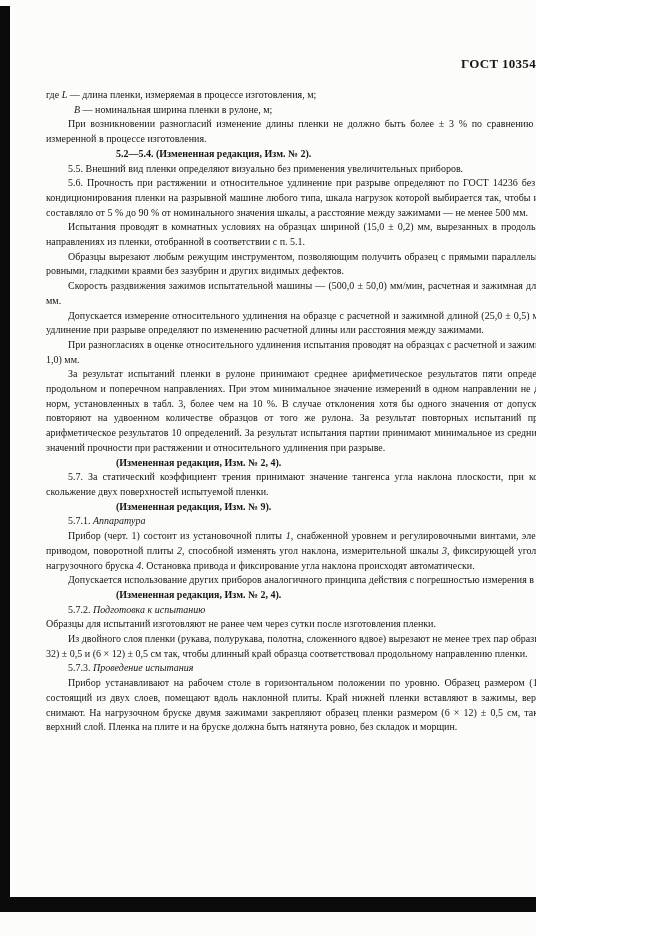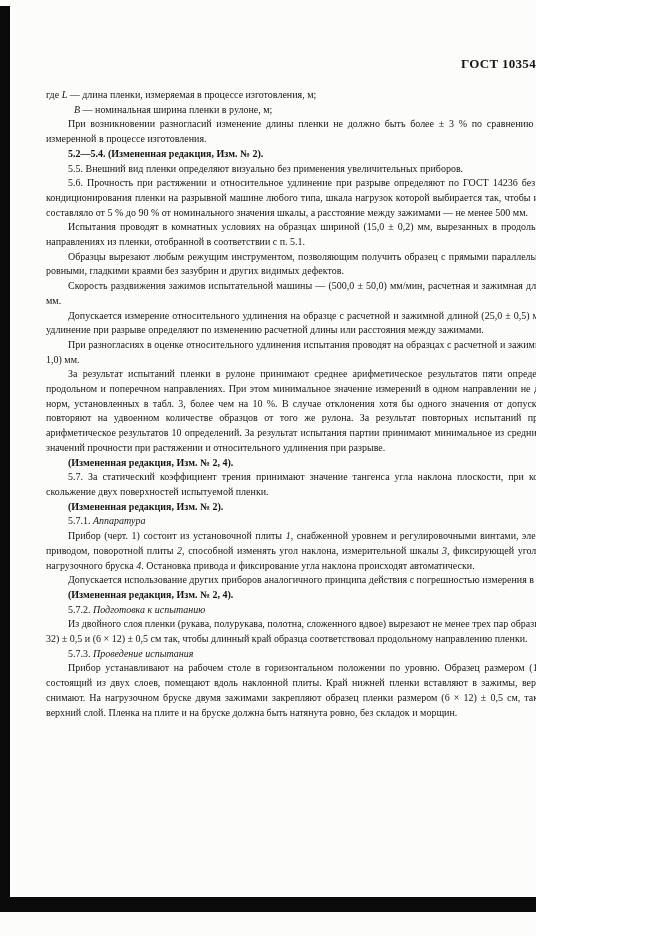--- a/index.html
+++ b/index.html
@@ -41,21 +41,21 @@
   }
   p.para {
     margin: 0;
     font-size: 10px;
     line-height: 14.7px;
     text-align: justify;
   }
   .ind0 { text-indent: 0; }
   .ind1 { text-indent: 22px; }
   .ind2 { text-indent: 28px; }
-  .b { font-weight: bold; }
+  .b { font-weight: bold; margin-left: 48px; }
   .i { font-style: italic; }
 </style>
 </head>
 <body>
 
 <div class="page">
   <div class="edge-left"></div>
   <div class="edge-bottom"></div>
 
   <div class="doc-header">ГОСТ 10354—82 С. 9</div>
@@ -68,23 +68,24 @@
       <p class="para ind1"><span>5.5. Внешний вид пленки определяют визуально без применения увеличительных приборов.</span></p>
       <p class="para ind1"><span>5.6. Прочность при растяжении и относительное удлинение при разрыве определяют по ГОСТ 14236 без предварительного кондиционирования пленки на разрывной машине любого типа, шкала нагрузок которой выбирается так, чтобы измеряемое усилие составляло от 5 % до 90 % от номинального значения шкалы, а расстояние между зажимами — не менее 500 мм.</span></p>
       <p class="para ind1"><span>Испытания проводят в комнатных условиях на образцах шириной (15,0 ± 0,2) мм, вырезанных в продольном и поперечном направлениях из пленки, отобранной в соответствии с п. 5.1.</span></p>
       <p class="para ind1"><span>Образцы вырезают любым режущим инструментом, позволяющим получить образец с прямыми параллельными сторонами и ровными, гладкими краями без зазубрин и других видимых дефектов.</span></p>
       <p class="para ind1"><span>Скорость раздвижения зажимов испытательной машины — (500,0 ± 50,0) мм/мин, расчетная и зажимная длина — (50,0 ± 1,0) мм.</span></p>
       <p class="para ind1"><span>Допускается измерение относительного удлинения на образце с расчетной и зажимной длиной (25,0 ± 0,5) мм. Относительное удлинение при разрыве определяют по изменению расчетной длины или расстояния между зажимами.</span></p>
       <p class="para ind1"><span>При разногласиях в оценке относительного удлинения испытания проводят на образцах с расчетной и зажимной длиной (50,0 ± 1,0) мм.</span></p>
       <p class="para ind1"><span>За результат испытаний пленки в рулоне принимают среднее арифметическое результатов пяти определений отдельно в продольном и поперечном направлениях. При этом минимальное значение измерений в одном направлении не должно быть ниже норм, установленных в табл. 3, более чем на 10 %. В случае отклонения хотя бы одного значения от допускаемого испытания повторяют на удвоенном количестве образцов от того же рулона. За результат повторных испытаний принимают среднее арифметическое результатов 10 определений. За результат испытания партии принимают минимальное из средних арифметических значений прочности при растяжении и относительного удлинения при разрыве.</span></p>
       <p class="para ind1"><span class="b">(Измененная редакция, Изм. № 2, 4).</span></p>
       <p class="para ind1"><span>5.7. За статический коэффициент трения принимают значение тангенса угла наклона плоскости, при котором начинается скольжение двух поверхностей испытуемой пленки.</span></p>
-      <p class="para ind1"><span class="b">(Измененная редакция, Изм. № 2).</span></p>
+      <p class="para ind1"><span class="b">(Измененная редакция, Изм. № 9).</span></p>
       <p class="para ind1"><span>5.7.1. </span><span class="i">Аппаратура</span></p>
       <p class="para ind1"><span>Прибор (черт. 1) состоит из установочной плиты </span><span class="i">1</span><span>, снабженной уровнем и регулировочными винтами, электромеханическим приводом, поворотной плиты </span><span class="i">2</span><span>, способной изменять угол наклона, измерительной шкалы </span><span class="i">3</span><span>, фиксирующей угол наклона плиты, и нагрузочного бруска </span><span class="i">4</span><span>. Остановка привода и фиксирование угла наклона происходят автоматически.</span></p>
       <p class="para ind1"><span>Допускается использование других приборов аналогичного принципа действия с погрешностью измерения в пределах ± 0,5.</span></p>
       <p class="para ind1"><span class="b">(Измененная редакция, Изм. № 2, 4).</span></p>
       <p class="para ind1"><span>5.7.2. </span><span class="i">Подготовка к испытанию</span></p>
+      <p class="para ind0"><span>Образцы для испытаний изготовляют не ранее чем через сутки после изготовления пленки.</span></p>
       <p class="para ind1"><span>Из двойного слоя пленки (рукава, полурукава, полотна, сложенного вдвое) вырезают не менее трех пар образцов размером (10 × 32) ± 0,5 и (6 × 12) ± 0,5 см так, чтобы длинный край образца соответствовал продольному направлению пленки.</span></p>
       <p class="para ind1"><span>5.7.3. </span><span class="i">Проведение испытания</span></p>
       <p class="para ind1"><span>Прибор устанавливают на рабочем столе в горизонтальном положении по уровню. Образец размером (10 × 32) ± 0,5 см, состоящий из двух слоев, помещают вдоль наклонной плиты. Край нижней пленки вставляют в зажимы, верхний слой пленки снимают. На нагрузочном бруске двумя зажимами закрепляют образец пленки размером (6 × 12) ± 0,5 см, также сняв при этом верхний слой. Пленка на плите и на бруске должна быть натянута ровно, без складок и морщин.</span></p>
     </div>
 </div>
 
 </body></html>

